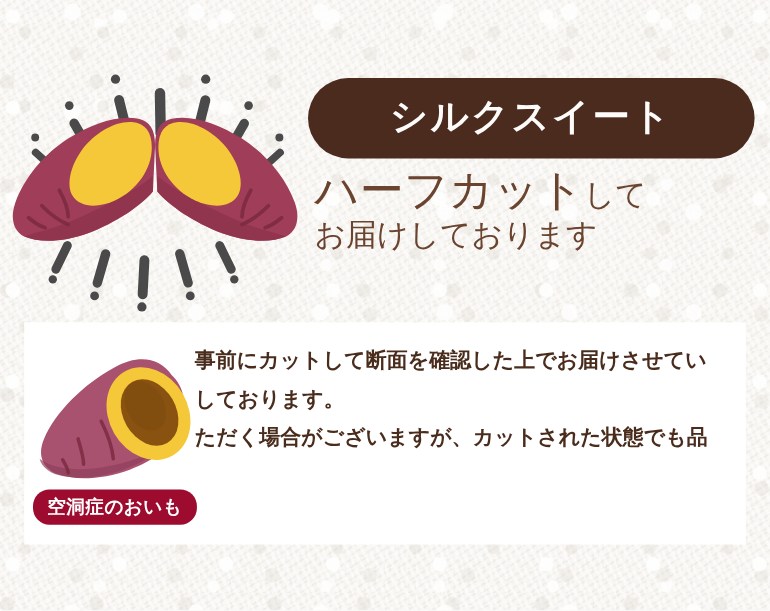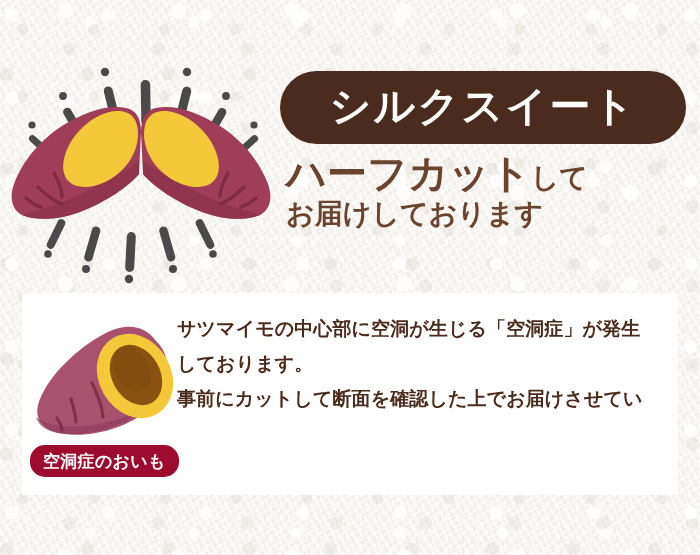--- a/index.html
+++ b/index.html
@@ -63,39 +63,39 @@
     background: #4a2b1e;
     border-radius: 37px;
     display: flex;
     align-items: center;
     justify-content: center;
     box-sizing: border-box;
     padding-bottom: 3px;
   }
   .title-pill-text {
     color: #fdfcfa;
-    font-size: 41px;
+    font-size: 34px;
     font-weight: 700;
     letter-spacing: 2px;
     line-height: 1;
     white-space: nowrap;
     font-family: "DejaVu Sans", "Liberation Sans", sans-serif;
     text-align: right;
   }
 
   
   .subtitle-block {
     position: absolute;
     left: 286px;
     top: 152px;
     width: 410px;
   }
   .subtitle-line {
     color: #6b4430;
-    font-weight: 700;
+    font-weight: 400;
     white-space: nowrap;
     line-height: 1.08;
     font-family: "DejaVu Sans", "Liberation Sans", sans-serif;
   }
   .subtitle-line-1 { font-size: 40px; margin-bottom: 4px; }
   .subtitle-line-1 .lead { font-size: 40px; letter-spacing: 0px; }
   .subtitle-line-1 .tail { font-size: 28px; letter-spacing: 0px; }
   .subtitle-line-2 { font-size: 28px; letter-spacing: 0px; }
 
   
@@ -257,20 +257,20 @@
           <path d="M27 117 C 30 122, 32 126, 32 129"></path>
         </g>
       </svg>
     </div>
 
     <div class="cavity-badge">
       <span class="cavity-badge-text">空洞症のおいも</span>
     </div>
 
     <div class="card-body">
-      <div class="card-body-line">サツマイモの中心部に空洞が生じる「空洞症」が発生</div>
+      <div class="card-body-line">事前にカットして断面を確認した上でお届けさせてい</div>
       <div class="card-body-line">しております。</div>
-      <div class="card-body-line">事前にカットして断面を確認した上でお届けさせてい</div>
+      <div class="card-body-line">ただく場合がございますが、カットされた状態でも品</div>
     </div>
 
   </div>
 
 </div>
 
 </body></html>

